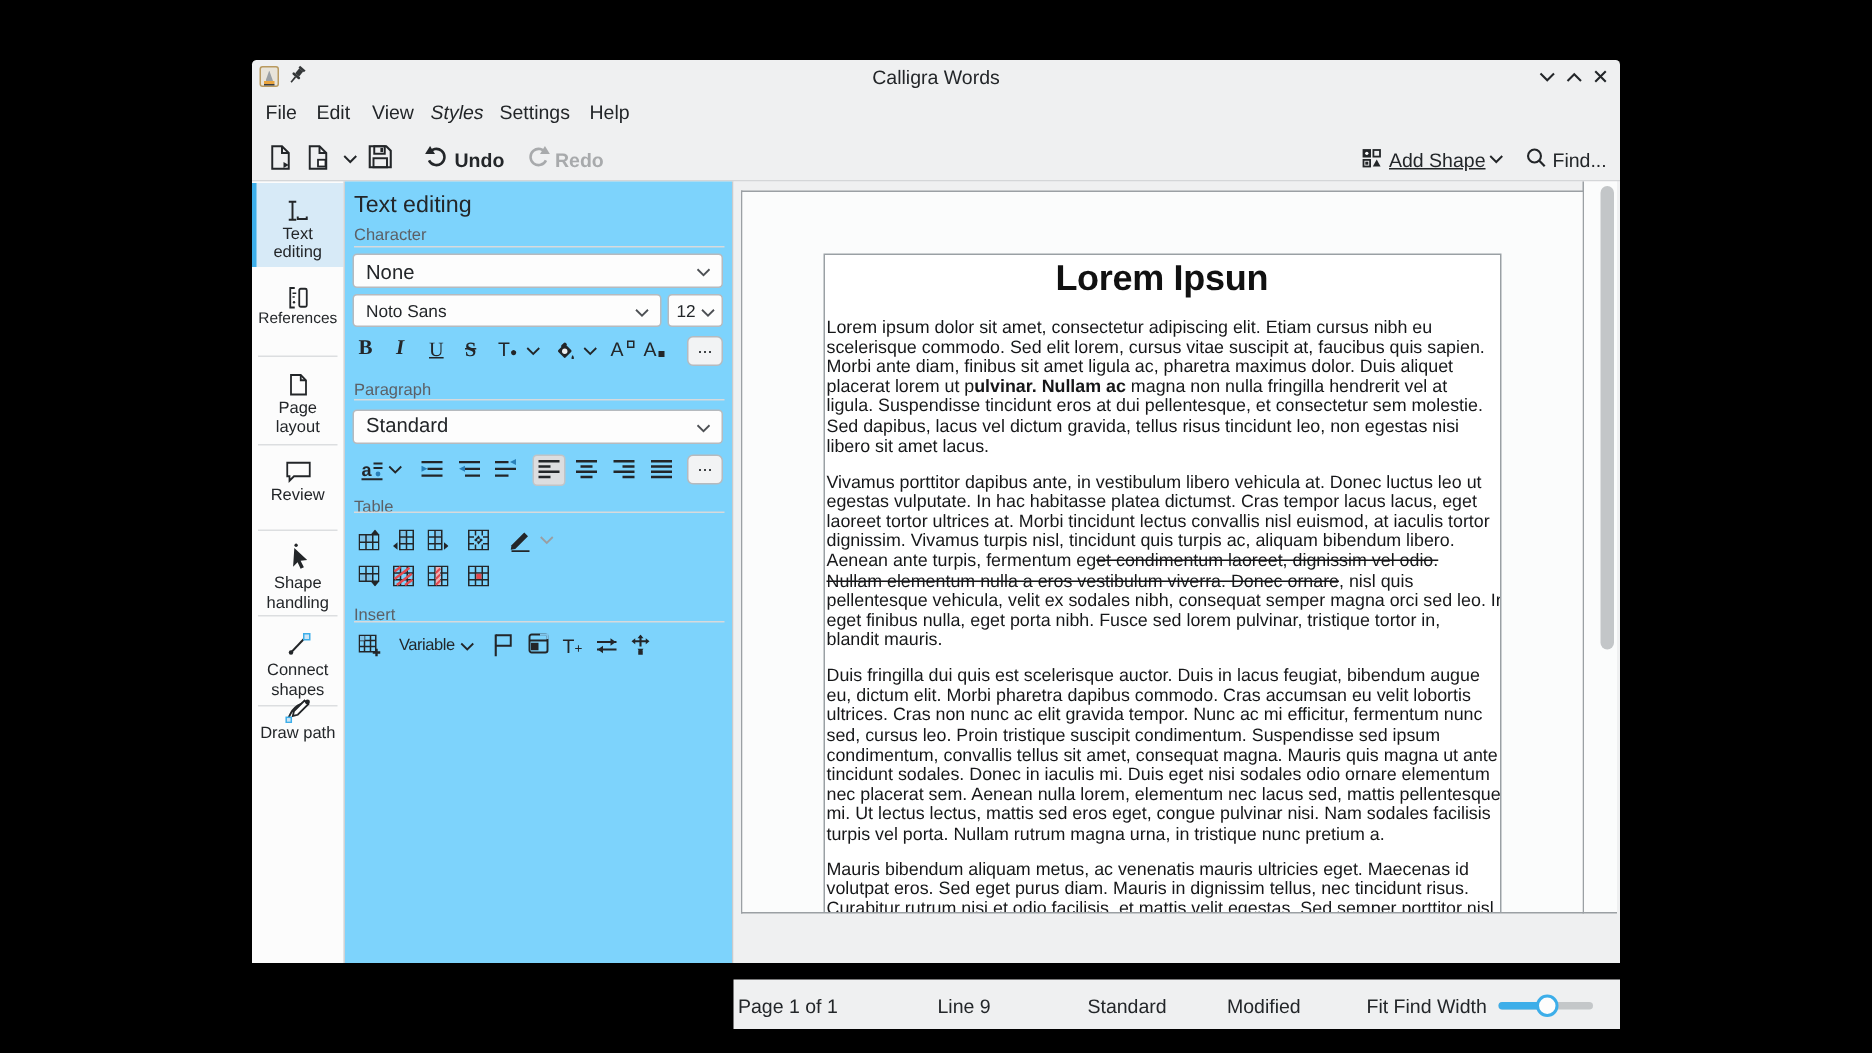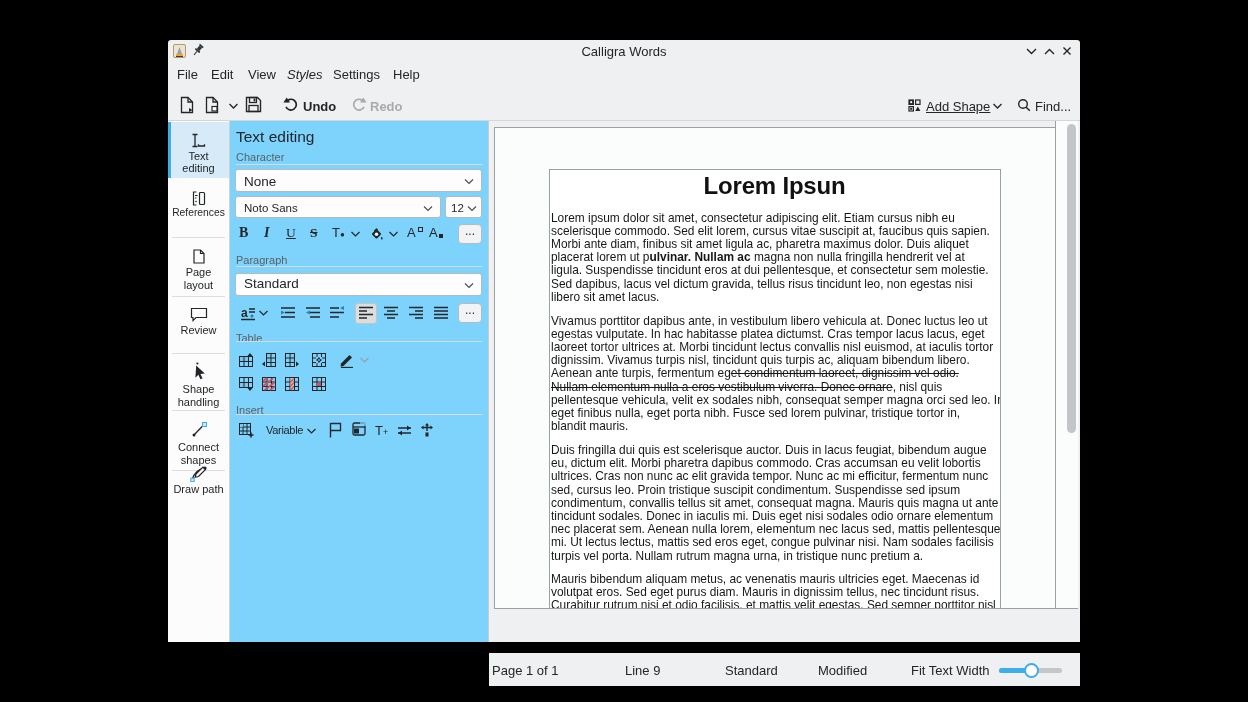--- a/index.html
+++ b/index.html
@@ -424,18 +424,18 @@
     <div class="abs" style="left:567px;top:0px;width:22px;height:487px;background:#fbfcfc;">
       <div class="abs" style="left:11px;top:3px;width:9px;height:309px;background:#c3c6c8;border-radius:4.5px;"></div>
     </div>
   </div>
 
   <div class="abs" id="statusbar" style="left:321px;top:569px;width:591px;height:33px;background:#eff0f1;font-size:13px;margin-top:44px;">
     <span class="abs txt" style="left:3px;top:10px;">Page 1 of 1</span>
     <span class="abs txt" style="left:136px;top:10px;">Line 9</span>
     <span class="abs txt" style="left:236px;top:10px;">Standard</span>
     <span class="abs txt" style="left:329px;top:10px;">Modified</span>
-    <span class="abs txt" style="left:422px;top:10px;">Fit Text Width</span>
+    <span class="abs txt" style="left:422px;top:10px;">Fit Find Width</span>
     <div class="abs" style="left:510px;top:15px;width:63px;height:5px;background:#c4c7c9;border-radius:2.5px;"></div>
     <div class="abs" style="left:510px;top:15px;width:34px;height:5px;background:#3daee9;border-radius:2.5px;"></div>
     <div class="abs" style="left:535px;top:10px;width:15px;height:15px;background:#fdfdfd;border:2px solid #3daee9;border-radius:50%;box-sizing:border-box;"></div>
   </div>
 </div>
 
 </body></html>

